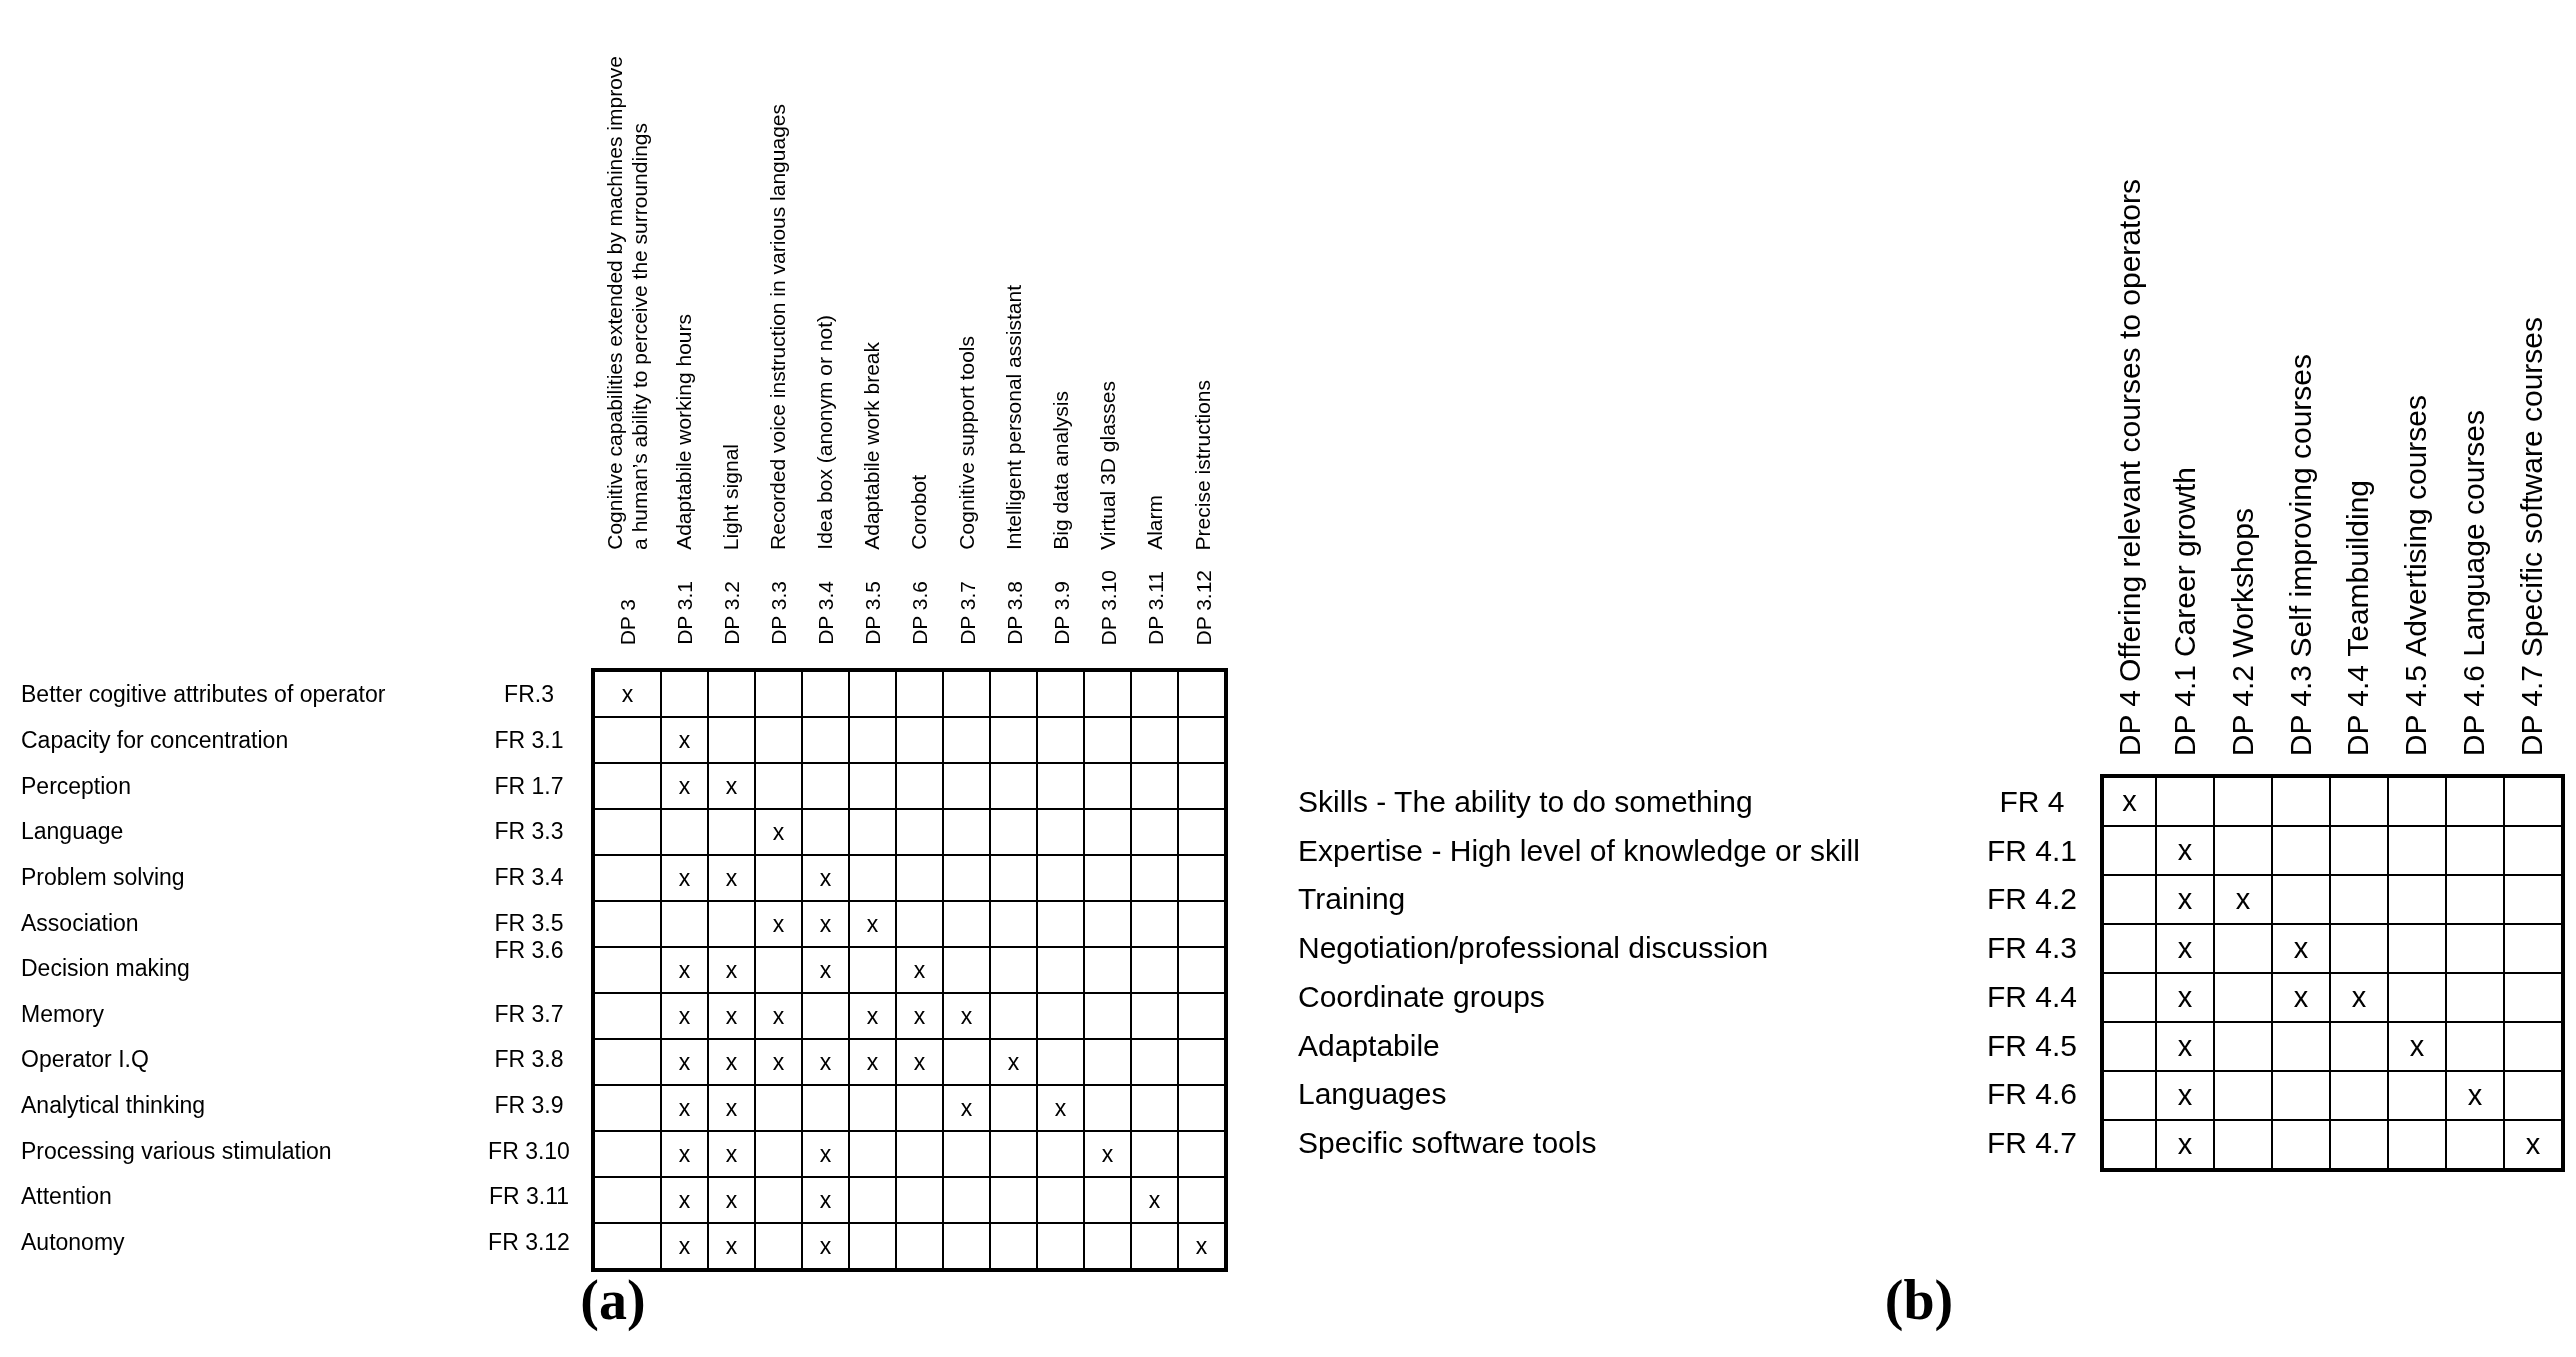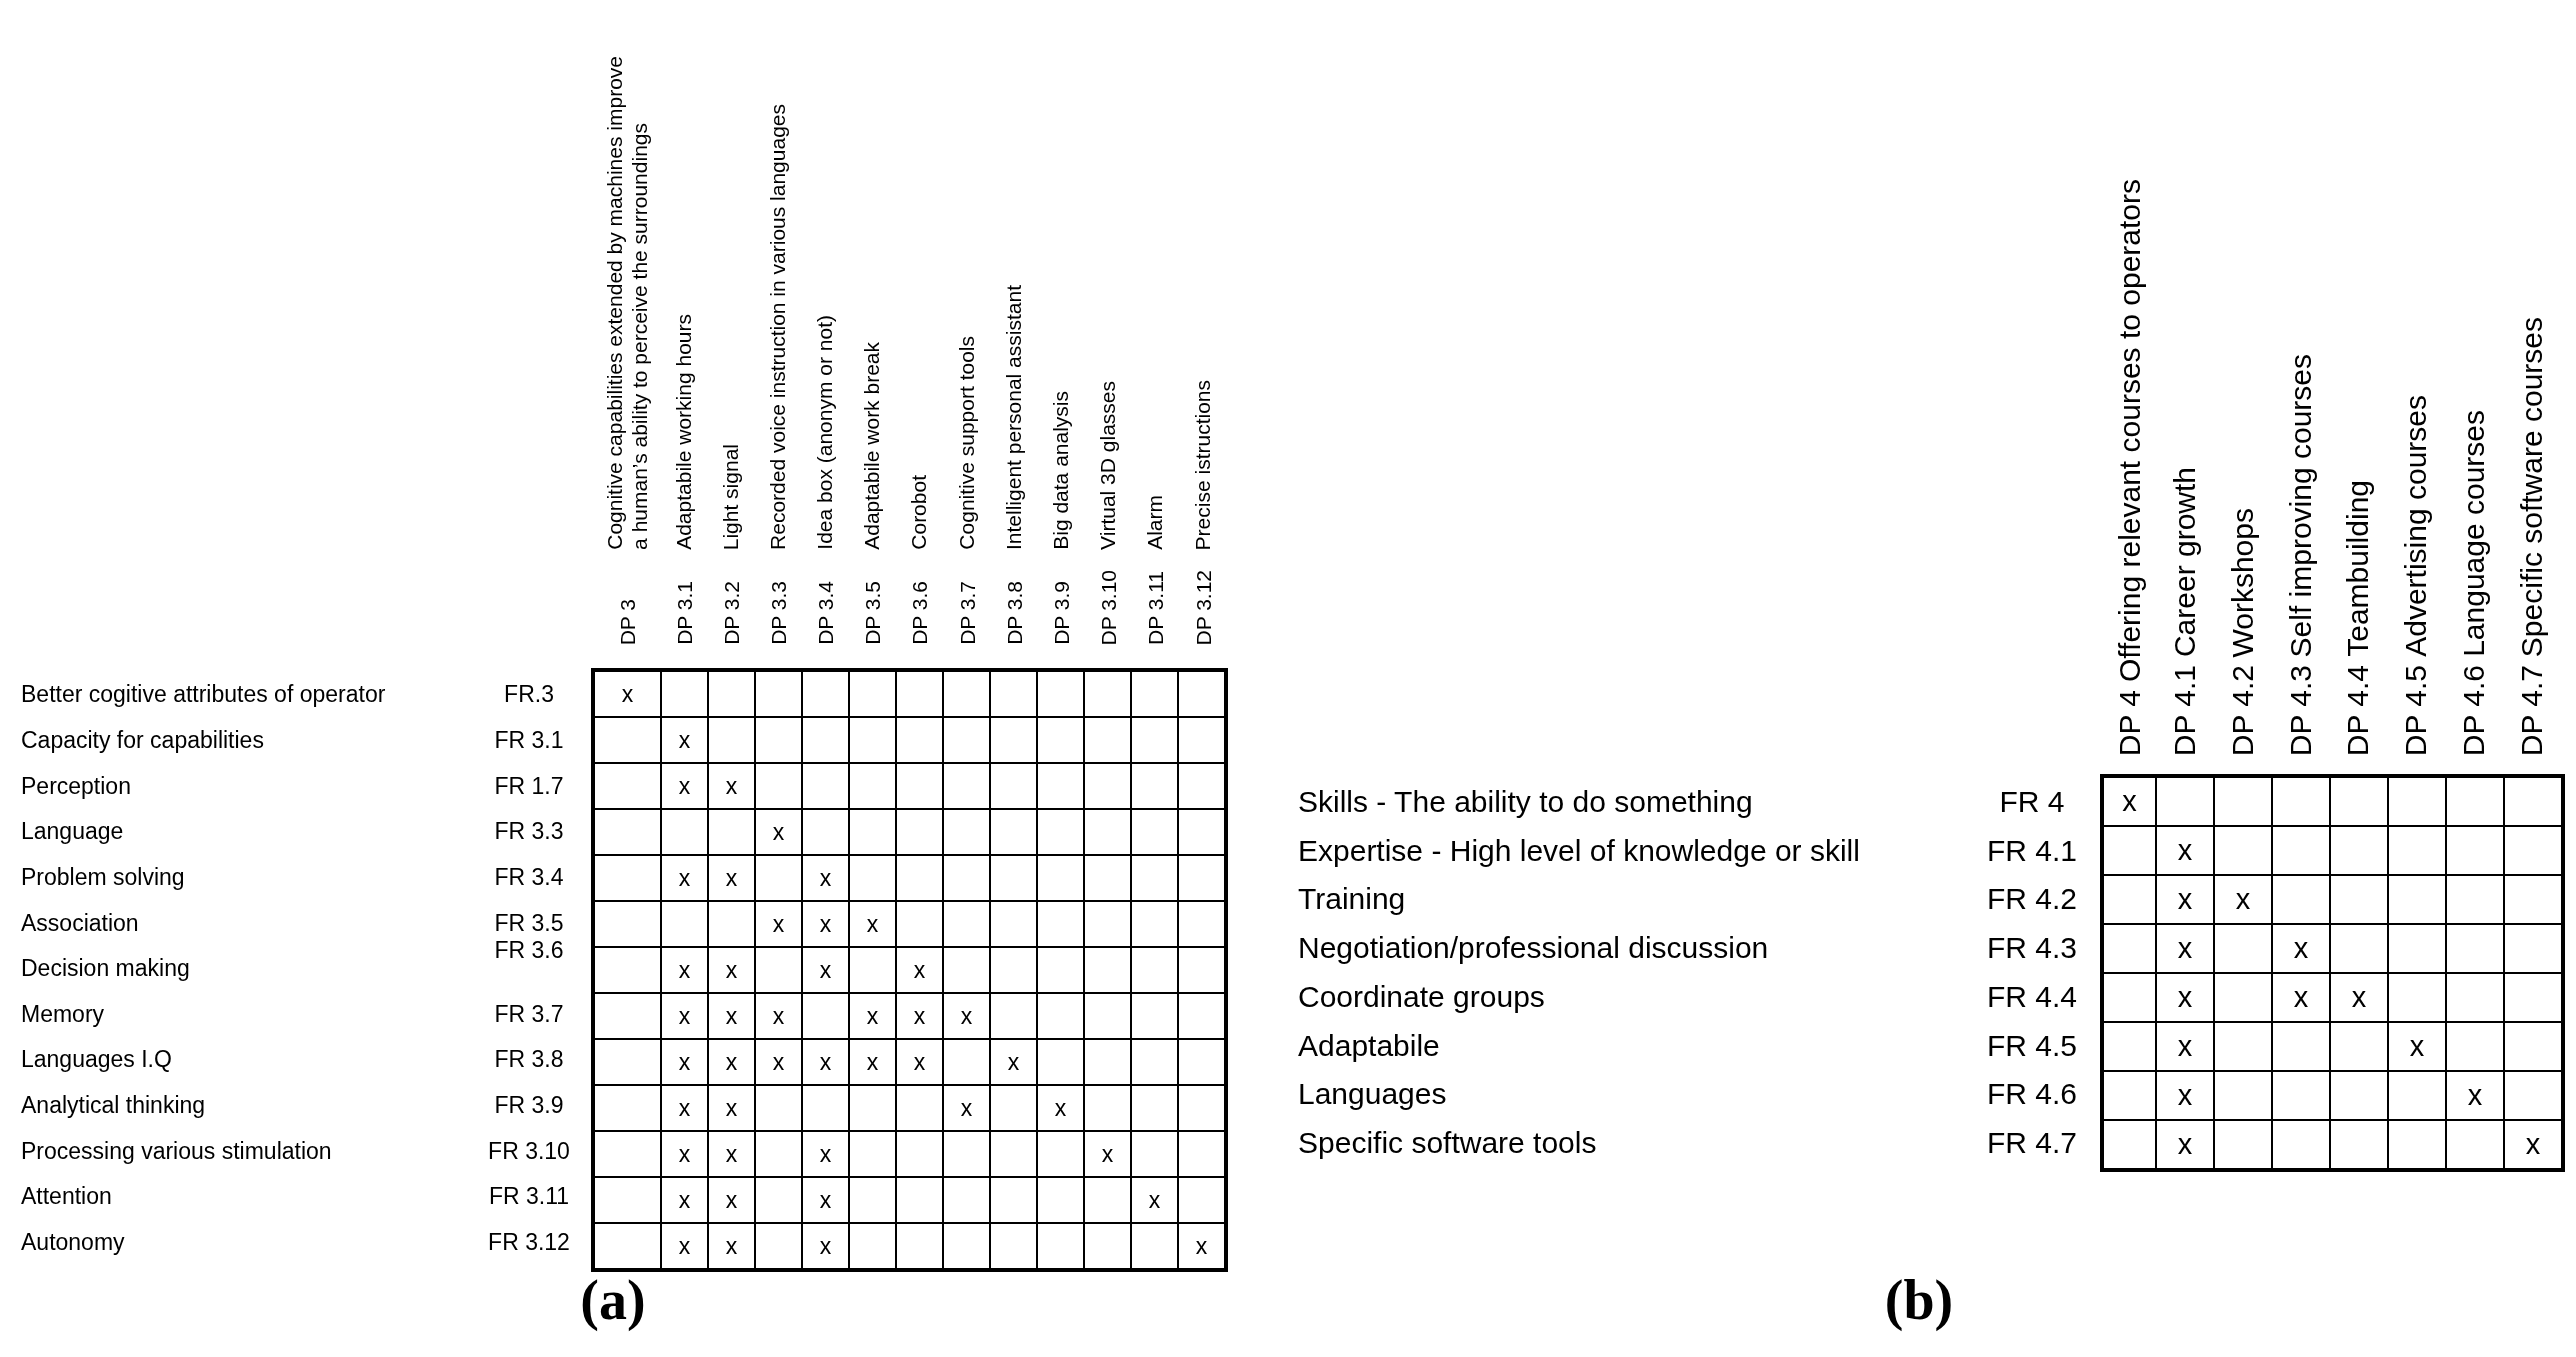--- a/index.html
+++ b/index.html
@@ -124,35 +124,35 @@
       <div class="abs hcell" style="left: 1180px; top: 0px; width: 47px; height: 671px; padding-bottom: 26px; gap: 0px; box-sizing: border-box;">
         <div class="desclines">
           <span class="vtext" style="font-size: 21px;">Precise istructions</span>
         </div>
         <div class="codeband" style="height: 95px;">
           <span class="vtext" style="font-size: 21px;">DP 3.12</span>
         </div>
       </div>
       <div class="abs rowlabel" style="left: 21px; top: 671px; height: 46px; font-size: 23px; white-space: nowrap;">Better cogitive attributes of operator</div>
       <div class="abs rowcode" style="left: 472px; top: 671px; width: 114px; height: 46px; font-size: 23px;">FR.3</div>
-      <div class="abs rowlabel" style="left: 21px; top: 717px; height: 46px; font-size: 23px; white-space: nowrap;">Capacity for capabilities</div>
+      <div class="abs rowlabel" style="left: 21px; top: 717px; height: 46px; font-size: 23px; white-space: nowrap;">Capacity for concentration</div>
       <div class="abs rowcode" style="left: 472px; top: 717px; width: 114px; height: 46px; font-size: 23px;">FR 3.1</div>
       <div class="abs rowlabel" style="left: 21px; top: 763px; height: 46px; font-size: 23px; white-space: nowrap;">Perception</div>
       <div class="abs rowcode" style="left: 472px; top: 763px; width: 114px; height: 46px; font-size: 23px;">FR 1.7</div>
       <div class="abs rowlabel" style="left: 21px; top: 808px; height: 46px; font-size: 23px; white-space: nowrap;">Language</div>
       <div class="abs rowcode" style="left: 472px; top: 808px; width: 114px; height: 46px; font-size: 23px;">FR 3.3</div>
       <div class="abs rowlabel" style="left: 21px; top: 854px; height: 46px; font-size: 23px; white-space: nowrap;">Problem solving</div>
       <div class="abs rowcode" style="left: 472px; top: 854px; width: 114px; height: 46px; font-size: 23px;">FR 3.4</div>
       <div class="abs rowlabel" style="left: 21px; top: 900px; height: 46px; font-size: 23px; white-space: nowrap;">Association</div>
       <div class="abs rowcode" style="left: 472px; top: 900px; width: 114px; height: 46px; font-size: 23px;">FR 3.5</div>
       <div class="abs rowlabel" style="left: 21px; top: 945px; height: 46px; font-size: 23px; white-space: nowrap;">Decision making</div>
       <div class="abs rowcode" style="left: 472px; top: 927px; width: 114px; height: 46px; font-size: 23px; text-align: center;">FR 3.6</div>
       <div class="abs rowlabel" style="left: 21px; top: 991px; height: 46px; font-size: 23px; white-space: nowrap;">Memory</div>
       <div class="abs rowcode" style="left: 472px; top: 991px; width: 114px; height: 46px; font-size: 23px;">FR 3.7</div>
-      <div class="abs rowlabel" style="left: 21px; top: 1036px; height: 46px; font-size: 23px; white-space: nowrap;">Languages I.Q</div>
+      <div class="abs rowlabel" style="left: 21px; top: 1036px; height: 46px; font-size: 23px; white-space: nowrap;">Operator I.Q</div>
       <div class="abs rowcode" style="left: 472px; top: 1036px; width: 114px; height: 46px; font-size: 23px;">FR 3.8</div>
       <div class="abs rowlabel" style="left: 21px; top: 1082px; height: 46px; font-size: 23px; white-space: nowrap;">Analytical thinking</div>
       <div class="abs rowcode" style="left: 472px; top: 1082px; width: 114px; height: 46px; font-size: 23px;">FR 3.9</div>
       <div class="abs rowlabel" style="left: 21px; top: 1128px; height: 46px; font-size: 23px; white-space: nowrap;">Processing various stimulation</div>
       <div class="abs rowcode" style="left: 472px; top: 1128px; width: 114px; height: 46px; font-size: 23px;">FR 3.10</div>
       <div class="abs rowlabel" style="left: 21px; top: 1173px; height: 46px; font-size: 23px; white-space: nowrap;">Attention</div>
       <div class="abs rowcode" style="left: 472px; top: 1173px; width: 114px; height: 46px; font-size: 23px;">FR 3.11</div>
       <div class="abs rowlabel" style="left: 21px; top: 1219px; height: 46px; font-size: 23px; white-space: nowrap;">Autonomy</div>
       <div class="abs rowcode" style="left: 472px; top: 1219px; width: 114px; height: 46px; font-size: 23px;">FR 3.12</div>
       <div class="abs matrix" style="left: 591px; top: 668px; grid-template-columns: 67px 47px 47px 47px 47px 47px 47px 47px 47px 47px 47px 47px 47px; grid-template-rows: repeat(13, 46px);">

